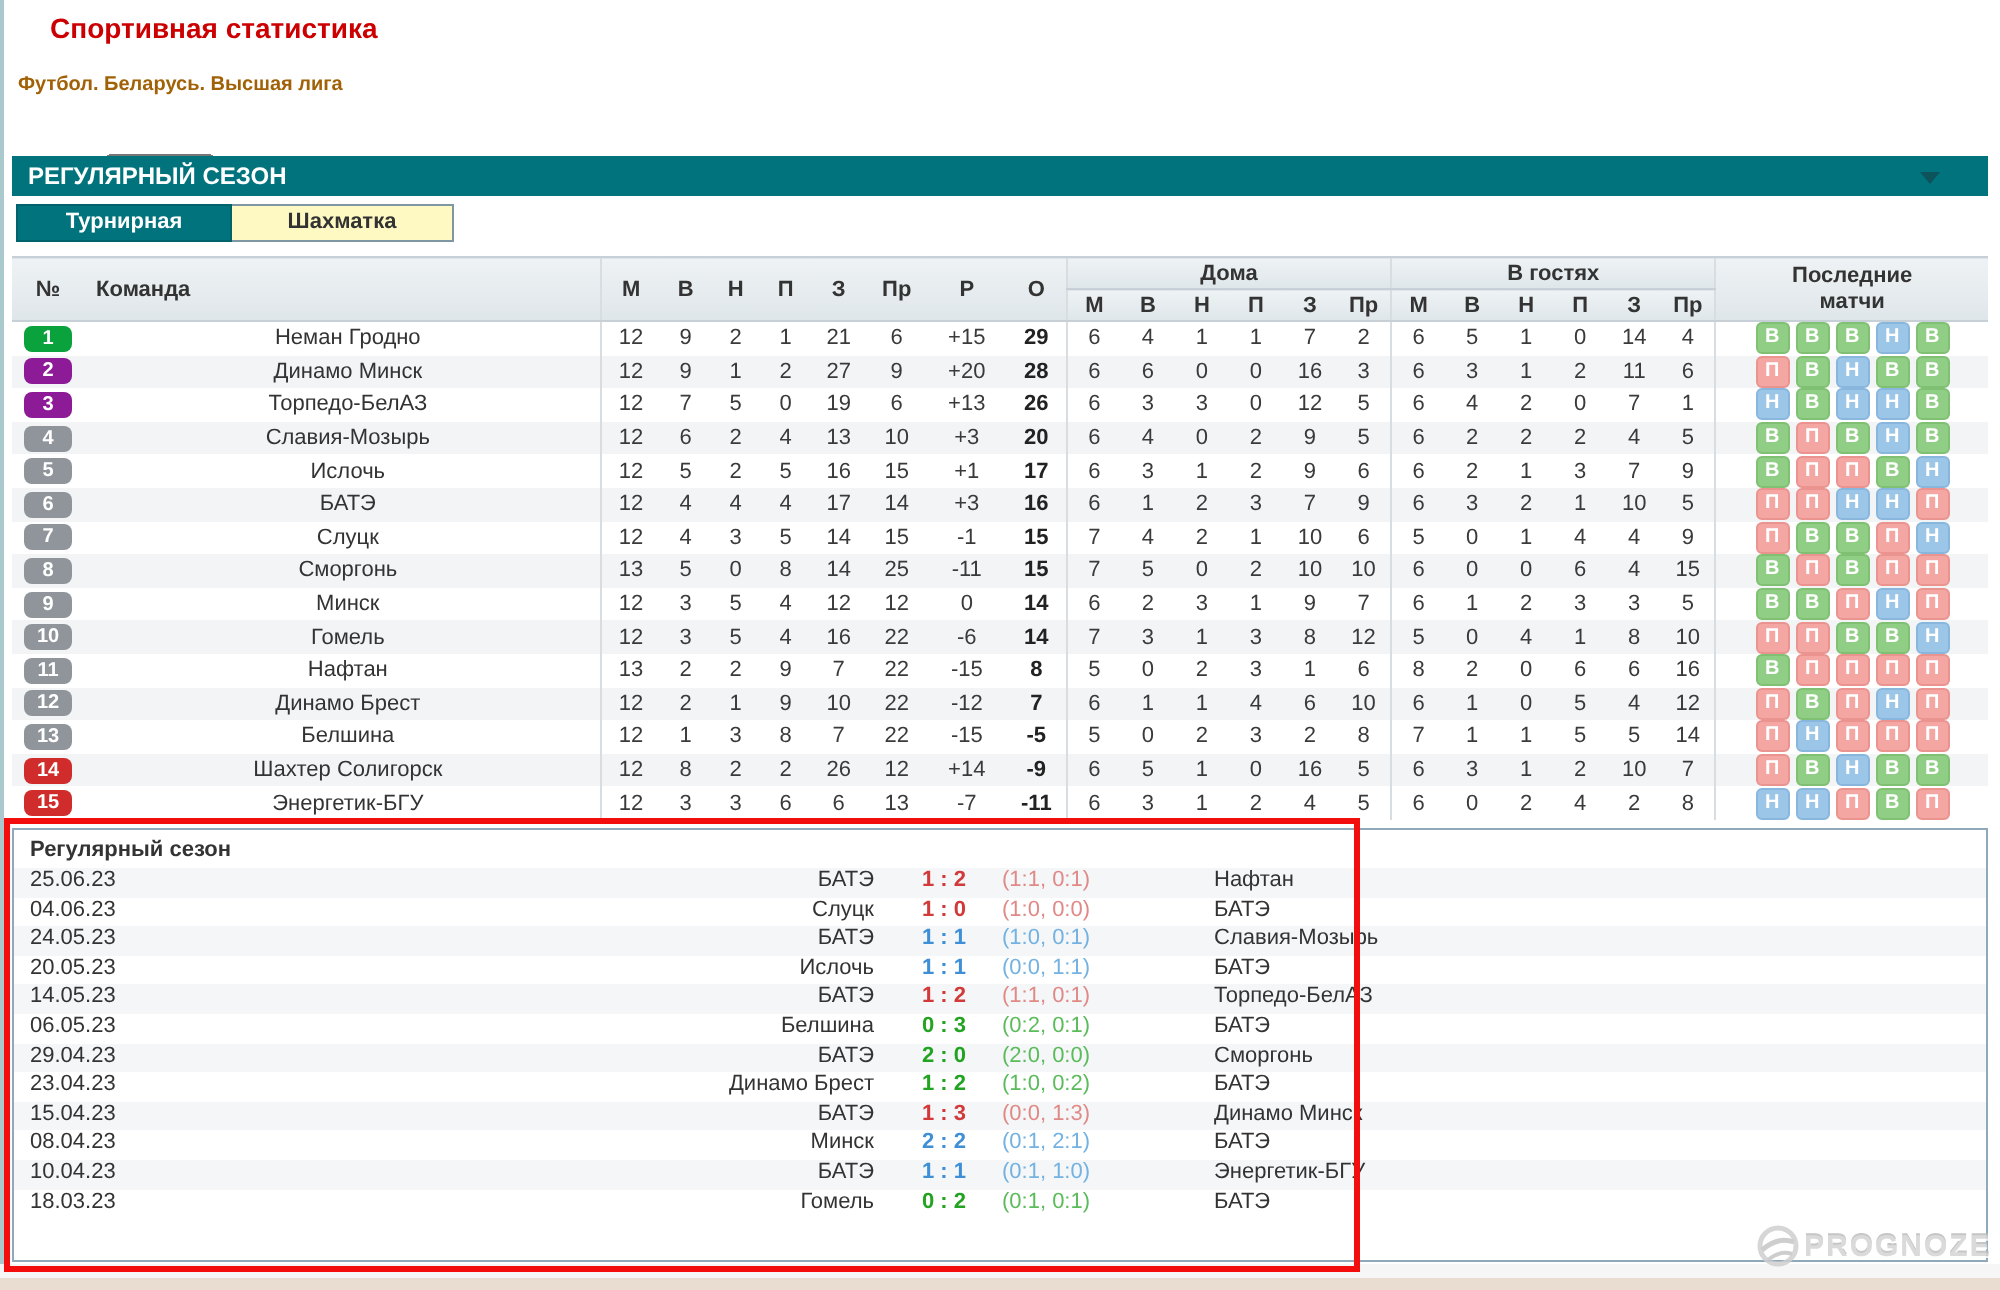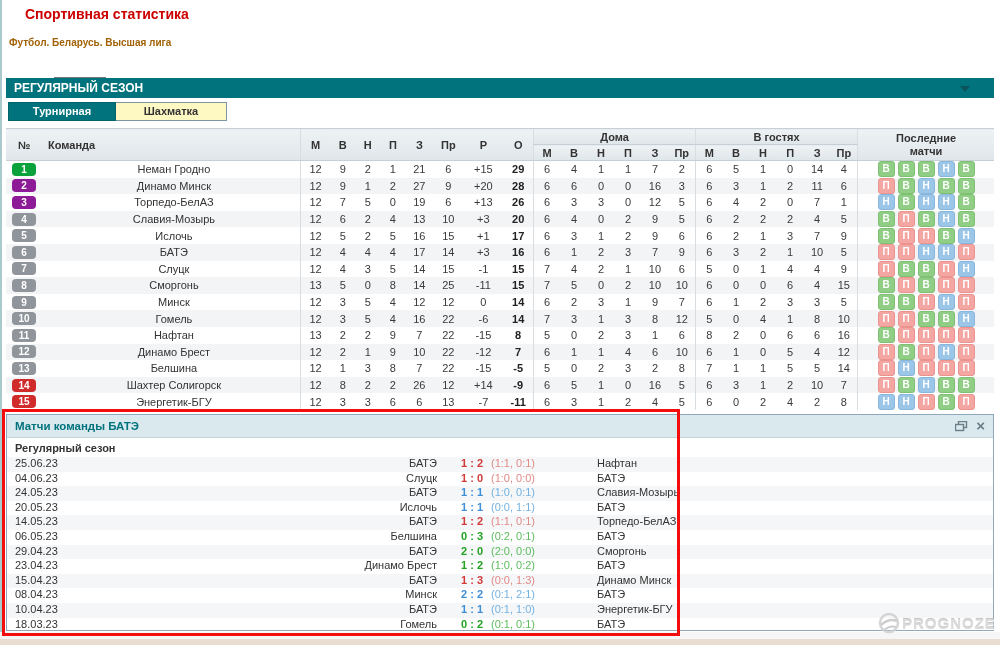--- a/index.html
+++ b/index.html
@@ -48,21 +48,21 @@
   .panel-title{color:#00737c;font-size:11.5px;font-weight:bold;line-height:22px;padding-left:8px;}
   .panel-icons{position:absolute;right:8px;top:0;height:22px;display:flex;align-items:center;gap:8px;}
   .icon-btn{cursor:pointer;color:#6b7d85;display:flex;align-items:center;}
   .close-x{font-size:15px;font-weight:bold;line-height:14px;}
   .panel-season{font-size:11px;font-weight:bold;color:#333;padding:4px 0 3px 8px;}
   .m-row{display:flex;height:14.6px;align-items:flex-start;font-size:11px;}
   .m-row:nth-child(odd){background:#f4f6f7;}
   .m-date{width:92px;padding-left:8px;color:#333;}
   .m-home{width:330px;text-align:right;color:#333;}
   .m-score{width:44px;text-align:right;font-weight:bold;margin-left:2px;}
-  .m-half{width:96px;margin-left:8px;}
+  .m-half{width:96px;margin-left:18px;}
   .m-away{margin-left:10px;color:#333;}
   .sc-w{color:#22a322;} .hf-w{color:#5cbc5c;}
   .sc-d{color:#3f8fd6;} .hf-d{color:#74b2e2;}
   .sc-l{color:#d23a3a;} .hf-l{color:#e08a88;}
   
   .red-box{position:absolute;left:2px;top:409px;width:672px;height:221px;border:3px solid #f30d0d;pointer-events:none;z-index:9;}
   .footer-gray{position:absolute;left:0;top:632px;width:1000px;height:7px;background:#f6f6f6;}
   .footer-strip{position:absolute;left:0;top:639px;width:1000px;height:6px;background:#e9ddd2;}
   .watermark{position:absolute;left:876px;top:611px;display:flex;align-items:center;opacity:.85;z-index:10;}
   .watermark-text{font-size:15px;font-weight:bold;letter-spacing:1px;color:#d4d4d4;text-shadow:0 1px 0 #ffffff, 0 -1px 0 #bdbdbd;}
@@ -525,32 +525,20 @@
         <td>2</td>
         <td>4</td>
         <td>2</td>
         <td>8</td>
         <td class="gs"><span class="fb fb-d">Н</span><span class="fb fb-d">Н</span><span class="fb fb-l">П</span><span class="fb fb-w">В</span><span class="fb fb-l">П</span></td>
       </tr>
     </tbody>
 </table>
 
 <div class="panel">
-  <div class="panel-header">
-    <div class="panel-title">Матчи команды БАТЭ</div>
-    <div class="panel-icons">
-      <span class="icon-btn">
-        <svg width="13" height="11" viewBox="0 0 13 11">
-          <rect x="3.5" y="0.5" width="8" height="6" fill="none" stroke="#6b7d85" stroke-width="1.4"></rect>
-          <rect x="0.5" y="3.5" width="8" height="6" fill="#d9e9ee" stroke="#6b7d85" stroke-width="1.4"></rect>
-        </svg>
-      </span>
-      <span class="icon-btn close-x">×</span>
-    </div>
-  </div>
   <div class="panel-season">Регулярный сезон</div>
   <div class="matches-list">
       <div class="m-row">
         <span class="m-date">25.06.23</span>
         <span class="m-home">БАТЭ</span>
         <span class="m-score sc-l">1 : 2</span>
         <span class="m-half hf-l">(1:1, 0:1)</span>
         <span class="m-away">Нафтан</span>
       </div>
       <div class="m-row">

